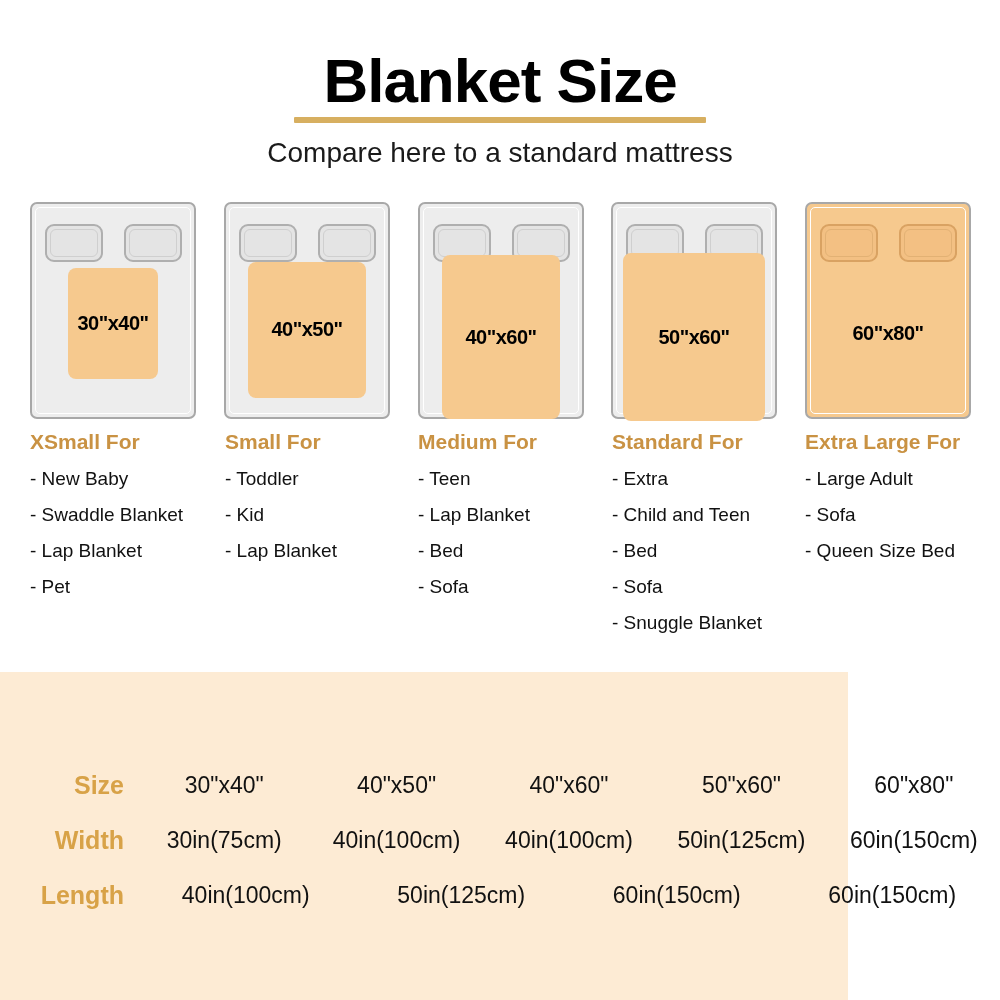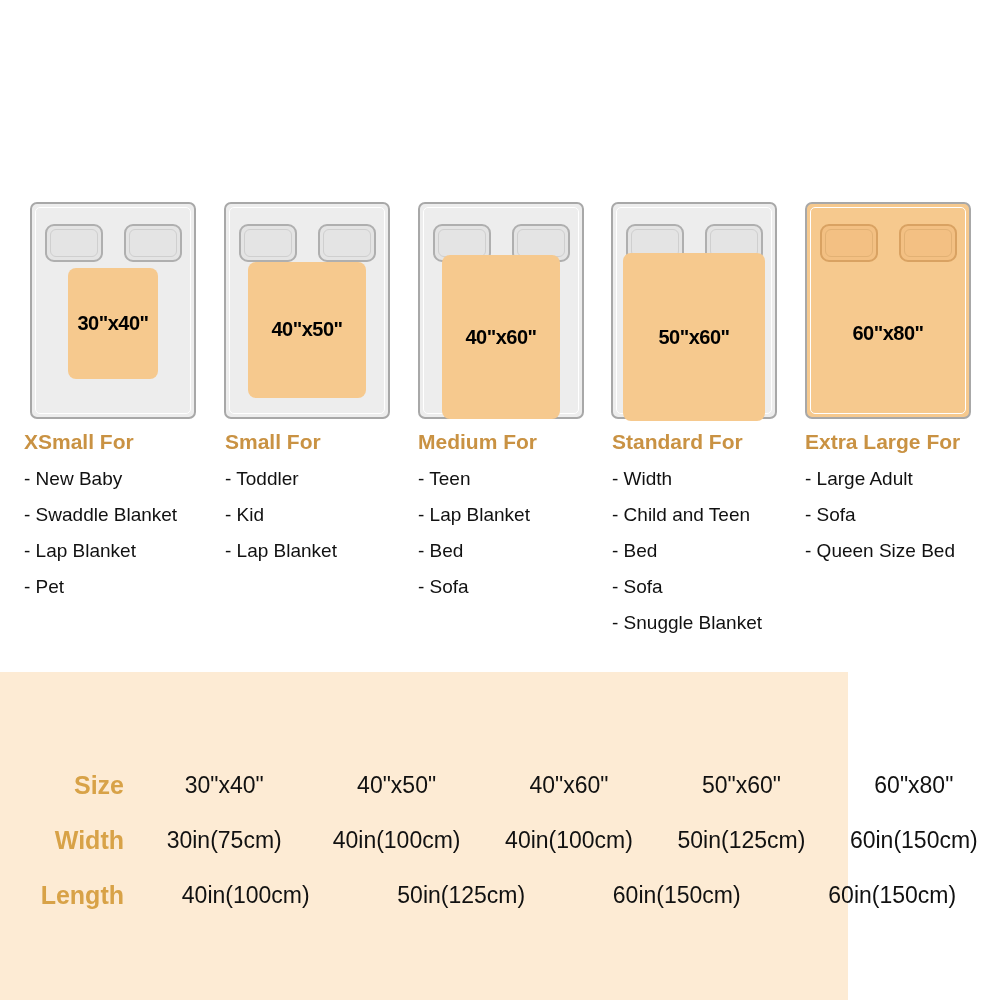--- a/index.html
+++ b/index.html
@@ -184,20 +184,25 @@
     font-size: 23px;
     color: #111111;
     white-space: nowrap;
   }
 </style>
 </head>
 <body>
 
 <div id="page">
 
+  <div class="header">
+    <div class="title">Blanket Size</div>
+    <div class="title-underline"></div>
+    <div class="subtitle">Compare here to a standard mattress</div>
+  </div>
 
   <div class="beds">
       <div class="bed" style="left: 30px;">
         <div class="bed-inner"></div>
         <div class="pillow left"></div>
         <div class="pillow right"></div>
         <div class="blanket" style="width: 56%; height: 52%; top: 30%; left: 22%;">
           <span class="blanket-label">30"x40"</span>
         </div>
       </div>
@@ -227,21 +232,21 @@
       </div>
       <div class="bed covered" style="left: 805px;">
         <div class="bed-inner"></div>
         <div class="pillow left"></div>
         <div class="pillow right"></div>
         <div class="covered-label">60"x80"</div>
       </div>
     </div>
 
   <div class="cols">
-      <div class="col" style="left: 24px;">
+      <div class="col" style="left: 30px;">
         <div class="col-head">XSmall For</div>
         <div class="col-item">- New Baby</div>
         <div class="col-item">- Swaddle Blanket</div>
         <div class="col-item">- Lap Blanket</div>
         <div class="col-item">- Pet</div>
       </div>
       <div class="col" style="left: 225px;">
         <div class="col-head">Small For</div>
         <div class="col-item">- Toddler</div>
         <div class="col-item">- Kid</div>
@@ -249,21 +254,21 @@
       </div>
       <div class="col" style="left: 418px;">
         <div class="col-head">Medium For</div>
         <div class="col-item">- Teen</div>
         <div class="col-item">- Lap Blanket</div>
         <div class="col-item">- Bed</div>
         <div class="col-item">- Sofa</div>
       </div>
       <div class="col" style="left: 612px;">
         <div class="col-head">Standard For</div>
-        <div class="col-item">- Width</div>
+        <div class="col-item">- Extra</div>
         <div class="col-item">- Child and Teen</div>
         <div class="col-item">- Bed</div>
         <div class="col-item">- Sofa</div>
         <div class="col-item">- Snuggle Blanket</div>
       </div>
       <div class="col" style="left: 805px;">
         <div class="col-head">Extra Large For</div>
         <div class="col-item">- Large Adult</div>
         <div class="col-item">- Sofa</div>
         <div class="col-item">- Queen Size Bed</div>

